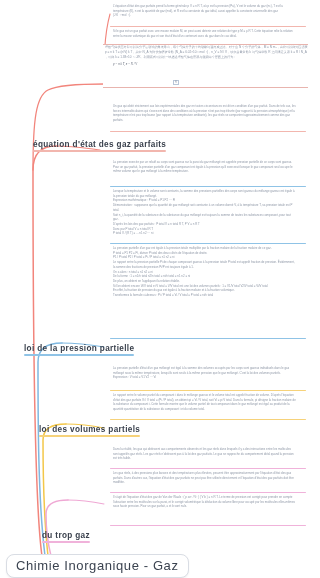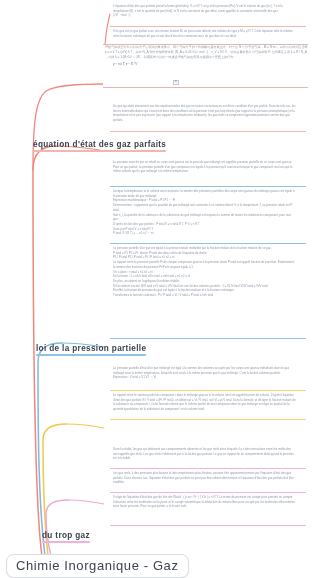--- a/index.html
+++ b/index.html
@@ -146,34 +146,38 @@
 Le rapport entre la pression partielle Pi de chaque composant gazeux à la pression totale P total est appelé fraction de pression. Évidemment, la somme des fractions de pression Pi/P est toujours égale à 1.
 On a alors : n total = n1 n2 = ni
 De la forme : 1 = n1/n total n2/n total = ni/n total = n1 n2 = ni
 De plus, on obtient en l'appliquant la relation établie.
 Si l'on obtient encore Vi/V total et V total = V/V total est une loi des volumes partiels : 1 = V1/V total V2/V total = Vi/V total
 En effet, la fraction de pression du gaz est égale à la fraction molaire et à la fraction volumique.
 Transformez la formule ci-dessus : Pi / P total = Vi / V total = P total = ni/n total</div>
 
   <div class="rule" style="left:110px;top:338px;width:196px;background:#8fc3e6;"></div>
 
-  <div class="topic" style="left:36px;top:344px;">
+  <div class="topic" style="left:24px;top:344px;">
     <span>loi de la pression partielle</span>
     <span class="ul" style="background:#8fc3e6;"></span>
   </div>
 
   <div class="blk" style="left:113px;top:366px;width:183px;white-space:pre-line;">La pression partielle d'état d'un gaz mélangé est égal à la somme des volumes occupés par les corps sont gazeux individuels dans le gaz mélangé sous la même température, lorsqu'ils sont seuls à la même pression que le gaz mélangé. C'est la loi des volumes partiels.
 Expression : V total = V1 V2 ··· Vi</div>
 
   <div class="rule" style="left:110px;top:390px;width:196px;background:#f6d27a;"></div>
 
   <div class="blk" style="left:113px;top:393px;width:183px;">Le rapport entre le volume partiel du composant i dans le mélange gazeux et le volume total est appelé fraction de volume. D'après l'équation d'état des gaz parfaits Vi / V total = (Pi / P total), on obtient φi = Vi / V total, soit Vi = pi V total. Dans la formule, pi désigne la fraction molaire de la substance du composant i. Cette formule montre que le volume partiel de tout composant dans le gaz mélangé est égal au produit de la quantité quantitative de la substance du composant i et du volume total.</div>
 
   <div class="rule" style="left:110px;top:419px;width:196px;background:#f6d27a;"></div>
 
+  <div class="topic" style="left:39px;top:425px;">
+    <span>loi des volumes partiels</span>
+    <span class="ul" style="background:#f6d27a;"></span>
+  </div>
 
   <div class="blk" style="left:113px;top:447px;width:183px;">Dans la réalité, les gaz qui obéissent aux comportements observés et les gaz réels dans lesquels il y a des interactions entre les molécules sont appelés gaz réels. Les gaz réels n'obéissent pas à la loi des gaz parfaits. Le gaz se rapproche du comportement idéal quand la pression est très faible.</div>
 
   <div class="rule" style="left:110px;top:468px;width:196px;background:#f0b2da;"></div>
 
   <div class="blk" style="left:113px;top:471px;width:183px;">Les gaz réels, à des pressions plus basses et des températures plus élevées, peuvent être approximativement par l'équation d'état des gaz parfaits. Dans d'autres cas, l'équation d'état des gaz parfaits ne peut pas être utilisée directement et l'équation d'état des gaz parfaits doit être modifiée.</div>
 
   <div class="rule" style="left:110px;top:492px;width:196px;background:#f0b2da;"></div>
 
   <div class="blk" style="left:113px;top:495px;width:183px;">Il s'agit de l'équation d'état des gaz de Van der Waals : ( p an² / V² ) ( V b ) = n R T. Le terme de pression est corrigé pour prendre en compte l'attraction entre les molécules sur la paroi, et le corrigé volumétrique la déduction du volume libre pour occupé par les molécules elles-mêmes sous haute pression. Pour un gaz parfait, a et b sont nuls.</div>

